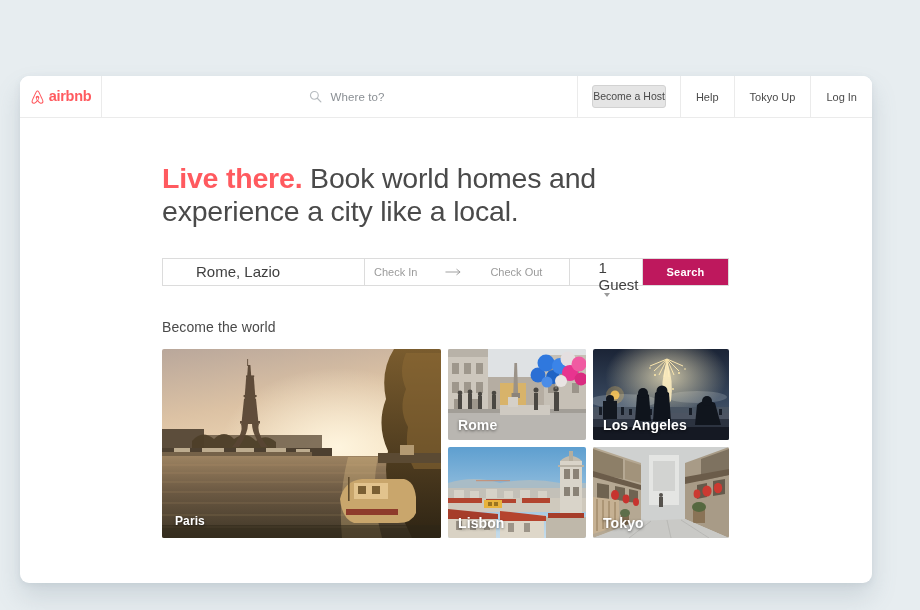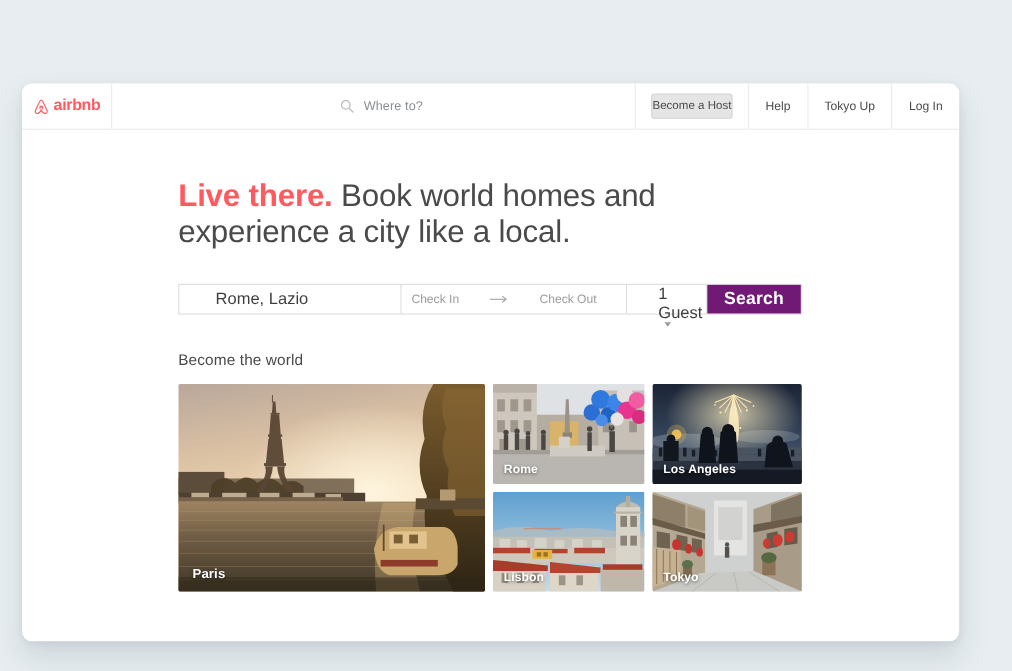--- a/index.html
+++ b/index.html
@@ -160,23 +160,23 @@
     flex-direction: column;
   }
   .caret {
     width: 0; height: 0;
     border-left: 3.5px solid transparent;
     border-right: 3.5px solid transparent;
     border-top: 4px solid #9b9b9b;
   }
   #sb-search-btn {
     flex: 1;
-    background: #701a75;
+    background: #be185d;
     color: #fff;
-    font-size: 16px;
+    font-size: 11px;
     font-weight: bold;
     display: flex;
     align-items: center;
     justify-content: center;
     letter-spacing: 0.2px;
   }
 
   
   #explore-title {
     margin: 0;
@@ -200,21 +200,21 @@
     overflow: hidden;
     border-radius: 2px;
   }
   #card-paris { grid-row: 1 / span 2; grid-column: 1; }
   .card-label {
     position: absolute;
     left: 10px;
     bottom: 7px;
     color: #fff;
     font-weight: bold;
-    font-size: 11px;
+    font-size: 14px;
     text-shadow: 0 1px 3px rgba(0,0,0,0.55);
     letter-spacing: 0.1px;
   }
   #card-paris .card-label { font-size: 12px; left: 13px; bottom: 10px; }
   .card svg { display: block; width: 100%; height: 100%; }
 </style>
 </head>
 <body>
 
 <div id="browser-window">

